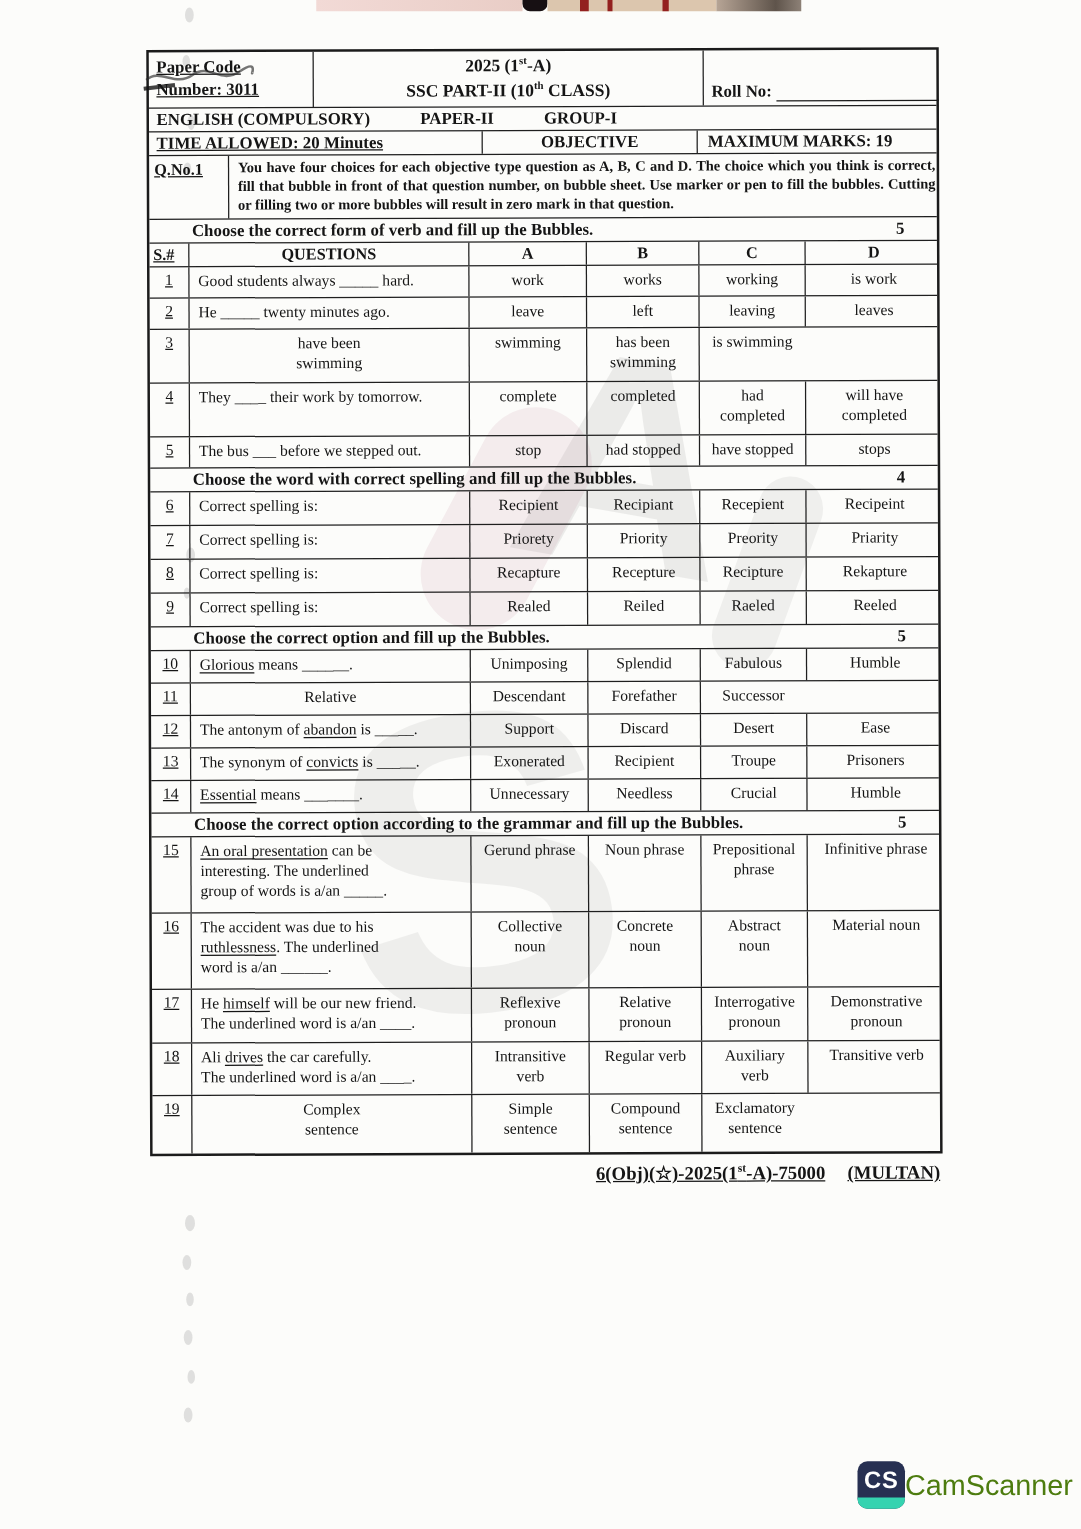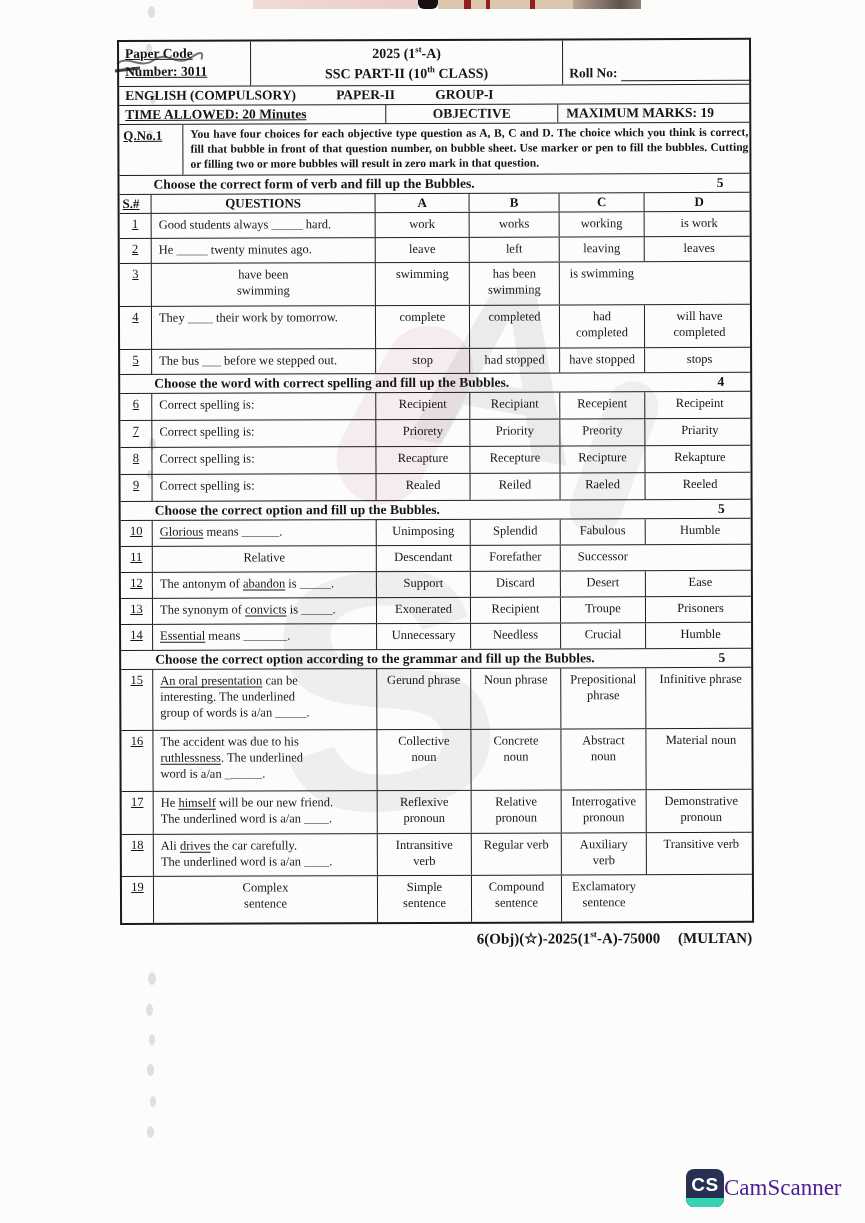--- a/index.html
+++ b/index.html
@@ -63,28 +63,28 @@
   .row-3,.row-4{min-height:42px;}
   .row-6,.row-7,.row-8,.row-9{min-height:26px;}
   .row-15,.row-16{min-height:60px;}
   .row-17{min-height:42px;}
   .row-18{min-height:41px;}
   .row-19{min-height:46px;}
   u{text-underline-offset:2px;}
   sup{font-size:62%;line-height:0;}
   
   .imprint{margin-top:6px;text-align:right;font-size:15px;font-weight:bold;padding-right:2px;}
-  .imprint span{display:inline-block;}
+  .imprint span{display:inline-block;text-decoration:underline;}
   .imprint .city{margin-left:14px;}
   
   .cams{position:absolute;left:686px;top:1169px;display:flex;align-items:center;z-index:5;}
   .cs-icon{width:38px;height:38px;border-radius:8px;background:#273052;position:relative;display:flex;align-items:center;justify-content:center;}
   .cs-icon .cs-txt{color:#ffffff;font-family:"Liberation Sans","DejaVu Sans",sans-serif;font-weight:bold;font-size:19px;margin-top:-7px;letter-spacing:.5px;}
   .cs-icon .cs-band{position:absolute;bottom:0;left:0;right:0;height:9px;background:#35d3b0;border-radius:0 0 8px 8px;}
-  .cs-label{font-size:23px;color:#4c1d95;font-family:Liberation Serif, serif;}
+  .cs-label{font-size:23px;color:#4d7c0f;font-family:Liberation Sans, sans-serif;}
 </style>
 </head>
 <body>
 
 <div class="top-strip">
   <div class="ts-a"></div>
   <div class="ts-blob"></div>
   <div class="ts-b">
     <span class="ts-mark" style="left:26px;width:7px;height:9px;"></span>
     <span class="ts-mark" style="left:48px;width:4px;height:9px;"></span>

